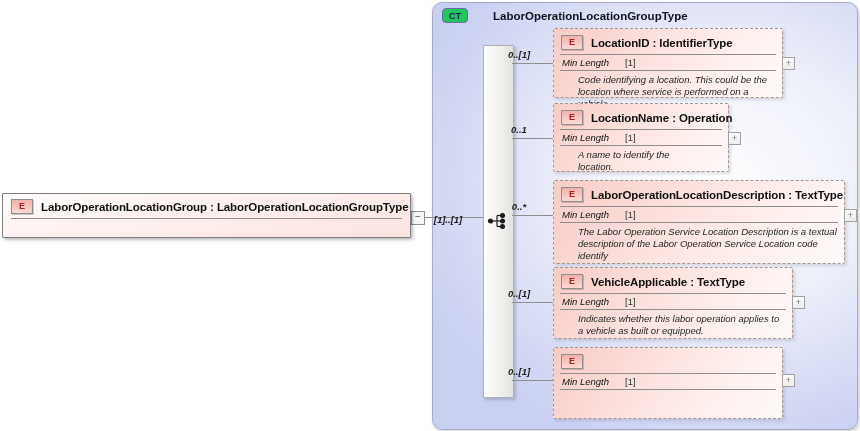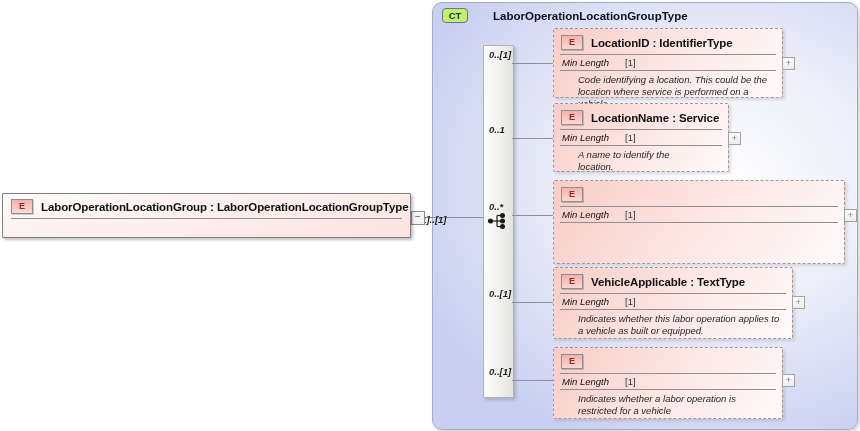--- a/index.html
+++ b/index.html
@@ -1,21 +1,21 @@
 <!DOCTYPE html>
 <html><head>
 <meta charset="utf-8">
 <style>
   html,body{margin:0;padding:0;background:#ffffff;}
   .canvas{position:relative;width:860px;height:431px;background:#ffffff;
           font-family:"Liberation Sans",sans-serif;overflow:hidden;}
 
   
   .wire{position:absolute;height:1px;background:#8f8f8f;}
-  .card{position:absolute;width:60px;text-align:left;font-size:9.5px;
+  .card{position:absolute;width:60px;text-align:center;font-size:9.5px;
         font-style:italic;font-weight:bold;color:#1c1c1c;}
 
   
   .ebox{position:absolute;border:1px dashed #9a9a9a;border-radius:2px;
         background:linear-gradient(125deg,#f8ccc6 0%,#fce4e1 45%,#fefbfb 100%);
         box-shadow:2px 2px 3px rgba(90,90,110,.18);}
   .trow{display:flex;align-items:center;gap:8px;padding:6px 7px 3px 7px;height:15px;}
   .ebadge{flex:0 0 auto;width:20px;height:13px;border:1px solid #8f8f8f;
           background:linear-gradient(180deg,#f3b2ac,#f9d9d5);
           color:#9c261e;font-size:9px;font-weight:bold;line-height:13px;
@@ -40,21 +40,21 @@
              font-size:10px;line-height:10px;text-align:center;cursor:pointer;}
 
   
   .ct{position:absolute;left:432px;top:2px;width:424px;height:426px;
       border:1px solid #a6abc6;border-radius:10px;
       background:radial-gradient(ellipse 330px 280px at 68% 42%,
                  #ffffff 0%,#edeff9 45%,#c9cff1 100%);
       box-shadow:2px 2px 4px rgba(0,0,0,.18);}
   .ct-header{position:absolute;left:442px;top:8px;display:flex;gap:9px;align-items:center;}
   .ct-badge{min-width:20px;height:13px;padding:0 2px;border:1.4px solid #666fa8;border-radius:4px;
-            background:#bef264;color:#23295e;font-weight:bold;font-size:9.5px;
+            background:#22c55e;color:#23295e;font-weight:bold;font-size:9.5px;
             line-height:13px;text-align:center;}
   .ct-title{font-size:11.5px;font-weight:bold;color:#10131f;padding-left:16px;}
 
   
   .seqbar{position:absolute;left:483px;top:45px;width:29px;height:351px;
           border:1px solid #b2b2b0;border-radius:1px;
           background:linear-gradient(90deg,#fdfdfd,#efefed 60%,#e2e2df);
           box-shadow:2px 2px 3px rgba(110,110,130,.35);}
   .seqicon{position:absolute;left:487px;top:212px;width:22px;height:18px;}
 
@@ -128,38 +128,40 @@
       <span class="fname">Min Length</span>
       <span class="fval">[1]</span>
     </div>
     <div class="anno">Code identifying a location. This could be the location where service is performed on a vehicle</div>
   </div>
   <div class="plus" style="left:782px;top:57px;">+</div>
 
   <div class="ebox e2">
     <div class="trow">
       <span class="ebadge">E</span>
-      <span class="etitle">LocationName : Service</span>
+      <span class="etitle">LocationName : Operation</span>
     </div>
     <div class="facet">
       <span class="fname">Min Length</span>
       <span class="fval">[1]</span>
     </div>
     <div class="anno" style="width:120px;">A name to identify the location.</div>
   </div>
   <div class="plus" style="left:728px;top:132px;">+</div>
 
   <div class="ebox e3">
     <div class="trow">
       <span class="ebadge">E</span>
+      <span class="etitle">LaborOperationLocationDescription : TextType</span>
     </div>
     <div class="facet">
       <span class="fname">Min Length</span>
       <span class="fval">[1]</span>
     </div>
+    <div class="anno" style="width:268px;">The Labor Operation Service Location Description is a textual description of the Labor Operation Service Location code identify</div>
   </div>
   <div class="plus" style="left:844px;top:209px;">+</div>
 
   <div class="ebox e4">
     <div class="trow">
       <span class="ebadge">E</span>
       <span class="etitle">VehicleApplicable : TextType</span>
     </div>
     <div class="facet">
       <span class="fname">Min Length</span>
@@ -170,17 +172,16 @@
   <div class="plus" style="left:792px;top:296px;">+</div>
 
   <div class="ebox e5">
     <div class="trow">
       <span class="ebadge">E</span>
     </div>
     <div class="facet">
       <span class="fname">Min Length</span>
       <span class="fval">[1]</span>
     </div>
-    <div class="anno">Indicates whether a labor operation is restricted for a vehicle</div>
   </div>
   <div class="plus" style="left:782px;top:374px;">+</div>
 
 </div>
 
 </body></html>

